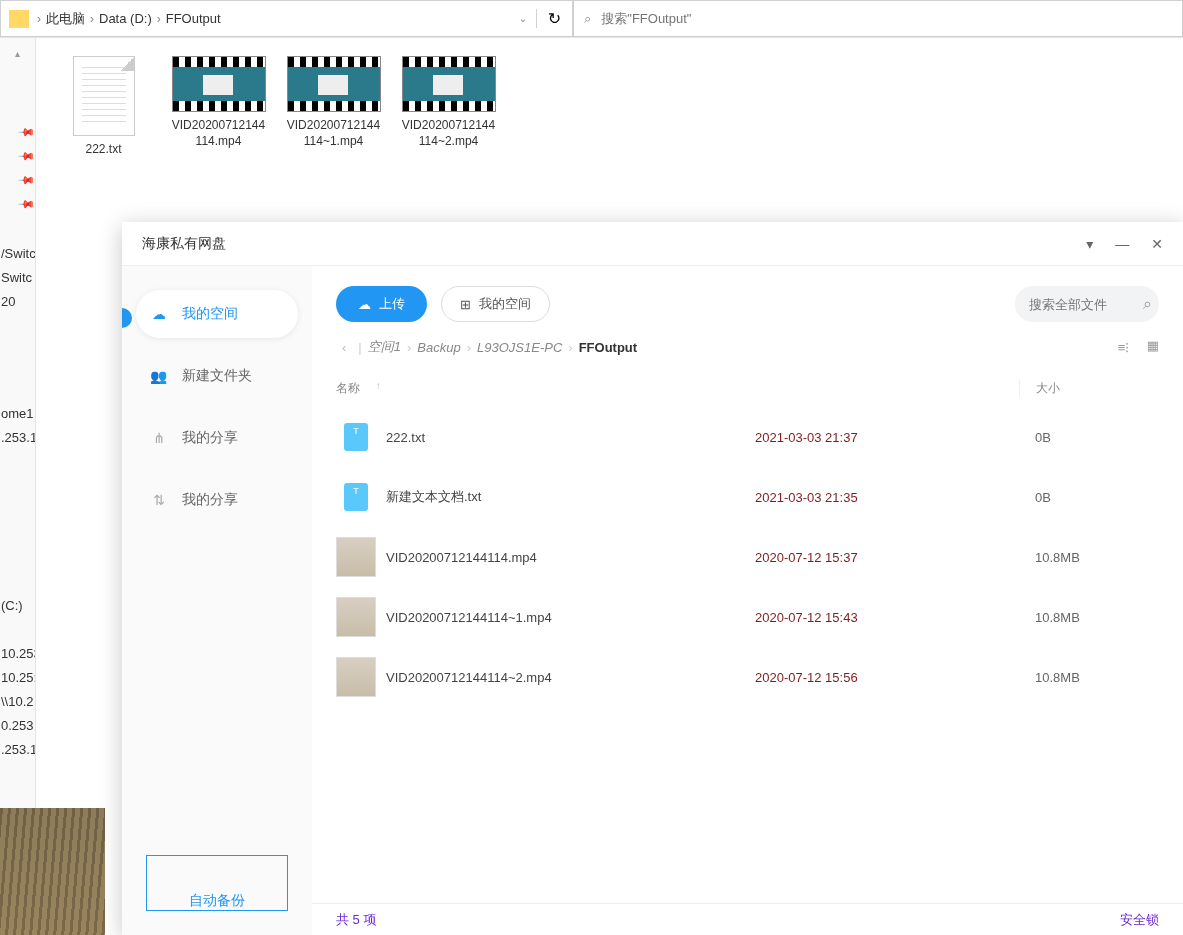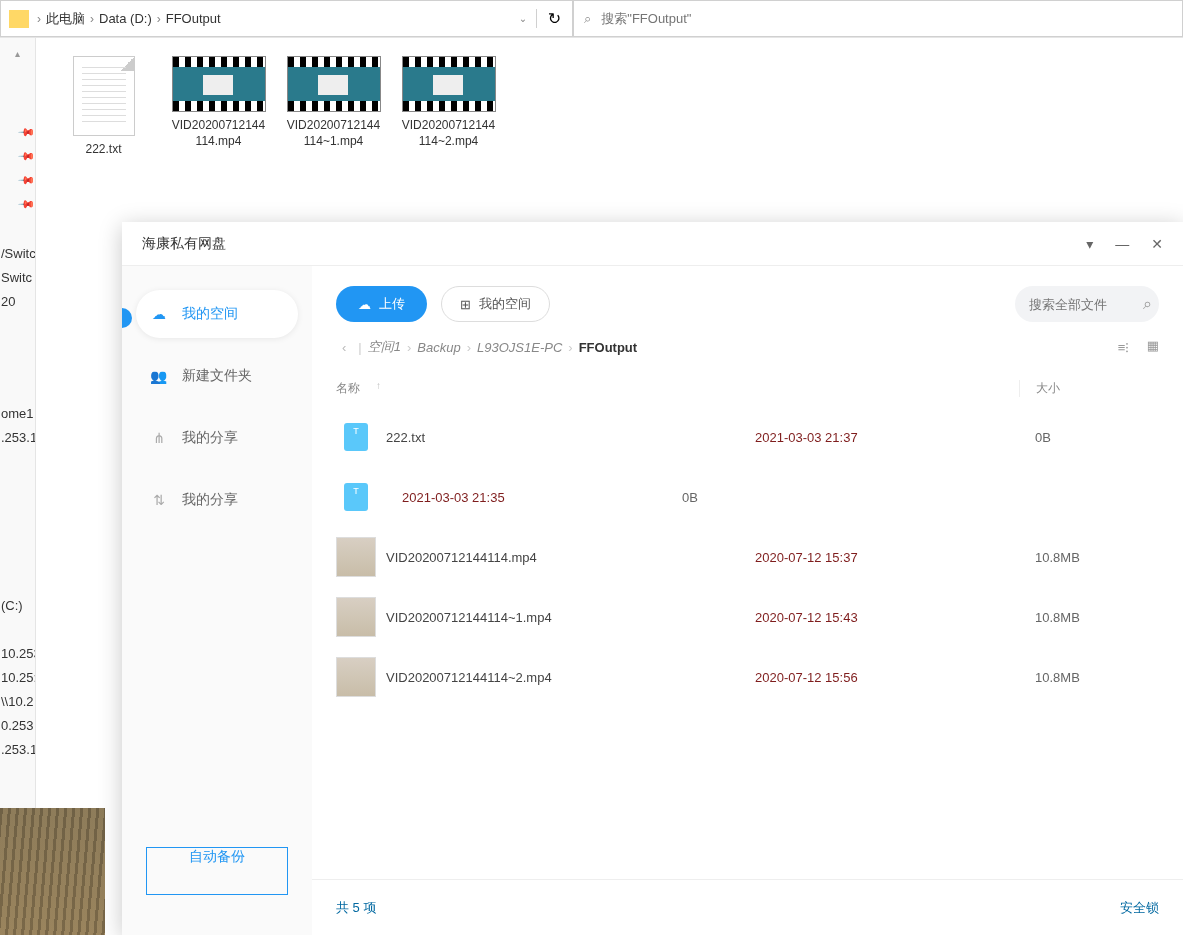--- a/index.html
+++ b/index.html
@@ -49,21 +49,21 @@
     .win-btns { display: flex; gap: 22px; font-size: 14px; color: #666; }
     .win-btns span { cursor: pointer; }
     .modal-body { flex: 1; display: flex; overflow: hidden; }
 
     .cloud-sidebar { width: 190px; background: #fafafa; display: flex; flex-direction: column; padding: 20px 0 20px 0; position: relative; }
     .blue-circle { position: absolute; left: -10px; top: 42px; width: 20px; height: 20px; background: #2196f3; border-radius: 50%; }
     .nav-list { padding: 4px 14px; }
     .nav-item { display: flex; align-items: center; gap: 14px; padding: 0 14px; height: 48px; font-size: 14px; color: #666; cursor: pointer; border-radius: 24px; margin-bottom: 14px; }
     .nav-item.active { background: #fff; color: #2196f3; box-shadow: 0 1px 6px rgba(0,0,0,.08); }
     .nav-item .nicon { width: 18px; height: 18px; display: flex; align-items: center; justify-content: center; }
-    .auto-backup { margin: auto 24px 20px; height: 48px; border: 1px solid #2196f3; color: #2196f3; display: flex; align-items: flex-start; justify-content: center; font-size: 14px; cursor: pointer; }
+    .auto-backup { margin: auto 24px 4px; height: 56px; border: 1px solid #2196f3; color: #2196f3; display: flex; align-items: flex-end; justify-content: center; font-size: 14px; cursor: pointer; }
 
     .cloud-main { flex: 1; display: flex; flex-direction: column; }
     .cloud-toolbar { padding: 20px 24px 10px; display: flex; align-items: center; gap: 14px; }
     .upload-btn { height: 36px; background: #2196f3; color: #fff; border-radius: 18px; padding: 0 22px; display: flex; align-items: center; gap: 8px; font-size: 13px; cursor: pointer; }
     .newfolder-btn { height: 36px; border: 1px solid #ddd; border-radius: 18px; padding: 0 18px; display: flex; align-items: center; gap: 8px; font-size: 13px; color: #555; cursor: pointer; }
     .search-pill { margin-left: auto; background: #f2f3f5; border-radius: 18px; height: 36px; width: 144px; display: flex; align-items: center; padding: 0 14px; gap: 24px; }
     .search-pill input { border: none; background: transparent; outline: none; font-size: 13px; width: 90px; color: #999; }
 
     .cloud-crumb { padding: 6px 24px 14px; display: flex; align-items: center; gap: 6px; font-size: 13px; color: #888; }
     .cloud-crumb .back { color: #bbb; padding: 0 6px; cursor: pointer; }
@@ -79,21 +79,21 @@
 
     .file-row { display: flex; align-items: center; padding: 10px 24px; font-size: 13px; color: #444; cursor: pointer; }
     .file-row .icon { width: 40px; height: 40px; margin-right: 10px; display: flex; align-items: center; justify-content: center; border-radius: 4px; }
     .txt-badge { width: 24px; height: 28px; background: #5ac8fa; border-radius: 3px; position: relative; }
     .txt-badge::after { content: "T"; position: absolute; top: 3px; left: 0; right: 0; text-align: center; color: #fff; font-size: 9px; }
     .vid-thumb-sm { width: 40px; height: 40px; background: linear-gradient(#d8cfc3, #c8bda8); border: 1px solid #ddd; }
     .file-row .name { flex: 1; }
     .file-row .date { width: 280px; padding-left: 16px; color: #7f1d1d; }
     .file-row .size { width: 140px; padding-left: 16px; color: #666; }
 
-    .cloud-footer { height: 56px; border-top: 1px solid #eee; display: flex; align-items: center; padding: 0 24px; font-size: 13px; color: #0369a1; }
+    .cloud-footer { height: 32px; border-top: 1px solid #eee; display: flex; align-items: center; padding: 0 24px; font-size: 13px; color: #6d28d9; }
     .cloud-footer .lock { margin-left: auto; }
   </style>
 </head>
 <body>
 
 <div class="explorer-top">
   <div class="breadcrumb-box">
     <div class="folder-sq"></div>
     <span class="bc-sep">›</span>
     <span class="bc-item">此电脑</span>
@@ -245,20 +245,21 @@
               <div class="txt-badge"></div>
             </div>
           <div class="name">222.txt</div>
           <div class="date">2021-03-03 21:37</div>
           <div class="size">0B</div>
         </div>
         <div class="file-row">
           <div class="icon">
               <div class="txt-badge"></div>
             </div>
+          <div class="name">新建文本文档.txt</div>
           <div class="date">2021-03-03 21:35</div>
           <div class="size">0B</div>
         </div>
         <div class="file-row">
           <div class="icon">
               <div class="vid-thumb-sm"></div>
             </div>
           <div class="name">VID20200712144114.mp4</div>
           <div class="date">2020-07-12 15:37</div>
           <div class="size">10.8MB</div>

